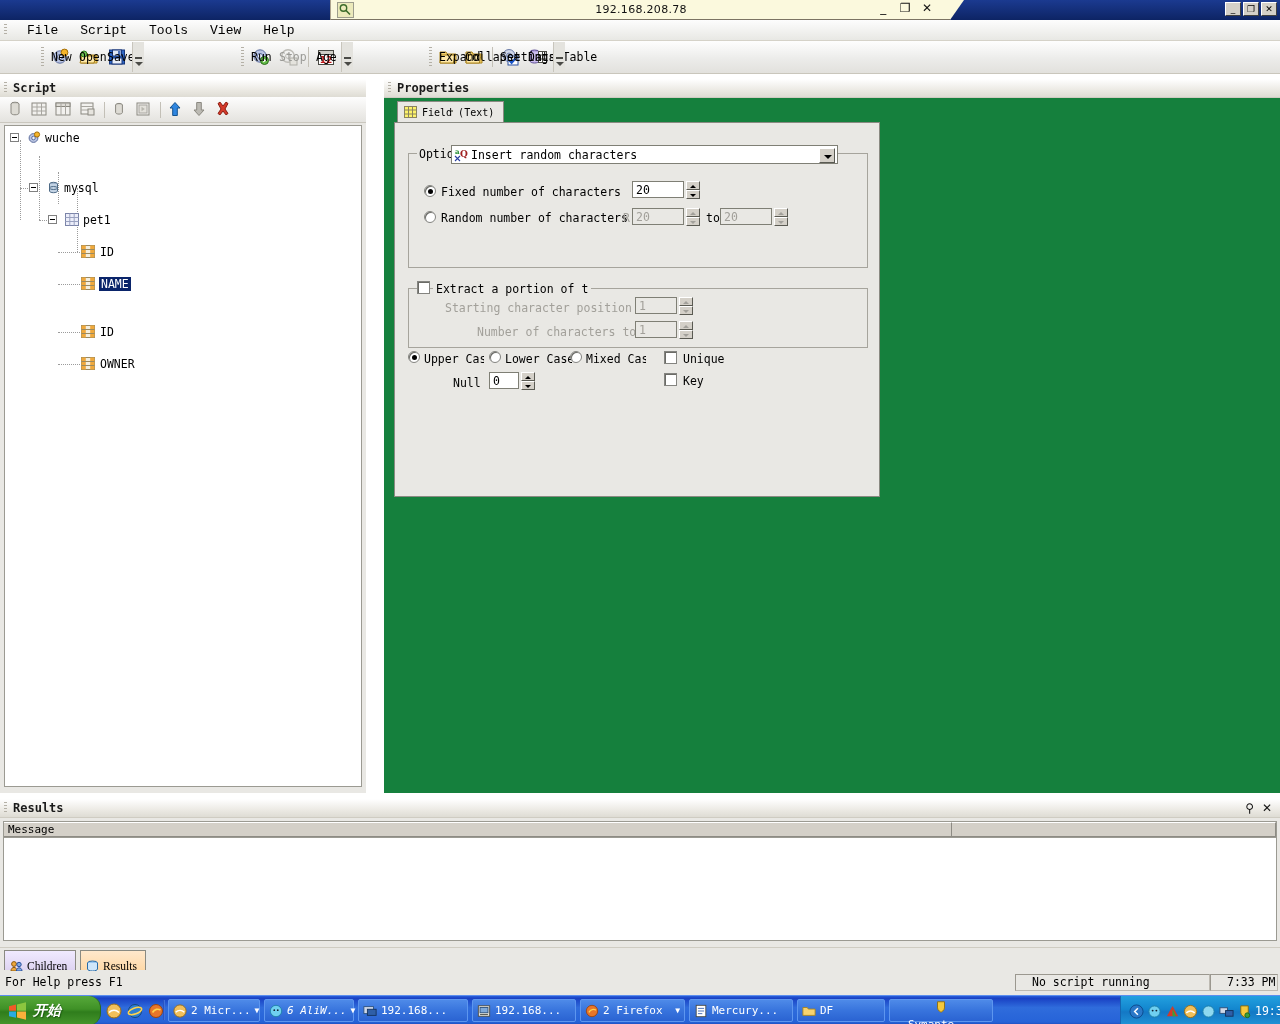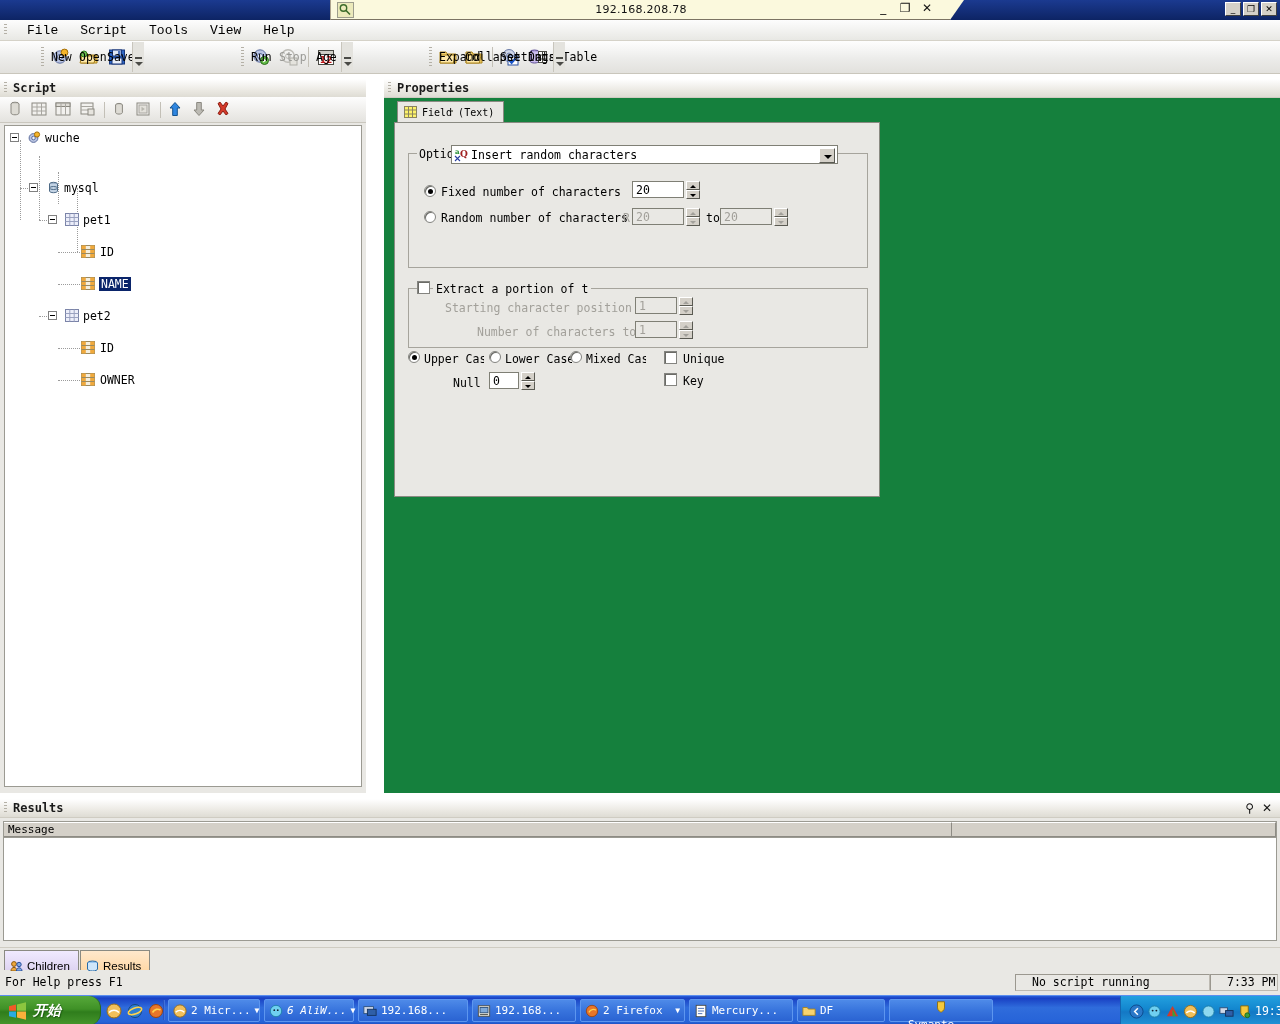--- a/index.html
+++ b/index.html
@@ -252,21 +252,21 @@
              border-top:1px solid #fff; border-bottom:1px solid #8d8b84;
              font-family:"DejaVu Sans Mono", monospace; font-size:11px; color:#000;
              padding-left:4px; box-sizing:border-box; line-height:14px; }
 
   
   .btm-tabs { position:absolute; left:0; top:947px; width:1280px; height:24px;
               background:#e9e8e4; border-top:1px solid #cfccc2; }
   .btab { position:absolute; top:2px; height:20px; padding:10px 8px 0 5px;
           display:flex; align-items:center; gap:4px; box-sizing:border-box;
           border:1px solid #8a8a82; border-bottom:none;
-          font-family:Liberation Sans, sans-serif; font-size:11.5px; color:#000; }
+          font-family:Liberation Serif, serif; font-size:11.5px; color:#000; }
   .btab.a { background: linear-gradient(to bottom,#f0eaff,#ded4f2); left:4px; }
   .btab.b { background: linear-gradient(to bottom,#ffe8cc,#ffd9a8); left:80px; }
 
   
   .statusbar { position:absolute; left:0; top:971px; width:1280px; height:24px;
                background:#e9e8e4; }
   .sb-text { position:absolute; left:5px; top:4px;
              font-family:"DejaVu Sans Mono", monospace; font-size:11.5px; color:#000; }
   .sb-cell { position:absolute; top:3px; height:17px; border:1px solid #bdbab2;
              border-top-color:#9b988f; border-left-color:#9b988f;
@@ -616,34 +616,20 @@
           <rect x="0.5" y="0.5" width="13" height="12" fill="#f4efe0" stroke="#9a8a60"></rect>
           <rect x="0.5" y="0.5" width="4.3" height="12" fill="#f0a93c"></rect>
           <rect x="9.2" y="0.5" width="4.3" height="12" fill="#f0a93c"></rect>
           <line x1="0.5" y1="4.5" x2="13.5" y2="4.5" stroke="#9a8a60"></line>
           <line x1="0.5" y1="8.5" x2="13.5" y2="8.5" stroke="#9a8a60"></line>
         </svg>
       </span>
       <span class="tlabel sel" style="left:94px;">NAME</span>
     </div>
 
-    <div class="tnode" style="top:84px;">
-      <span class="dothoriz" style="left:34px; top:8px; width:8px;"></span>
-      <span class="expander" style="left:43px; top:3px;"></span>
-      <span style="position:absolute; left:60px; top:1px;">
-        <svg class="ico" width="14" height="13" viewBox="0 0 14 13">
-          <rect x="0.5" y="0.5" width="13" height="12" fill="#eceefa" stroke="#7b84a8"></rect>
-          <line x1="0.5" y1="4.5" x2="13.5" y2="4.5" stroke="#9aa2c0"></line>
-          <line x1="0.5" y1="8.5" x2="13.5" y2="8.5" stroke="#9aa2c0"></line>
-          <line x1="4.8" y1="0.5" x2="4.8" y2="12.5" stroke="#9aa2c0"></line>
-          <line x1="9.2" y1="0.5" x2="9.2" y2="12.5" stroke="#9aa2c0"></line>
-        </svg>
-      </span>
-      <span class="tlabel" style="left:78px;">pet2</span>
-    </div>
 
     <div class="tnode" style="top:100px;">
       <span class="dothoriz" style="left:53px; top:8px; width:22px;"></span>
       <span style="position:absolute; left:76px; top:1px;">
         <svg class="ico" width="14" height="13" viewBox="0 0 14 13">
           <rect x="0.5" y="0.5" width="13" height="12" fill="#f4efe0" stroke="#9a8a60"></rect>
           <rect x="0.5" y="0.5" width="4.3" height="12" fill="#f0a93c"></rect>
           <rect x="9.2" y="0.5" width="4.3" height="12" fill="#f0a93c"></rect>
           <line x1="0.5" y1="4.5" x2="13.5" y2="4.5" stroke="#9a8a60"></line>
           <line x1="0.5" y1="8.5" x2="13.5" y2="8.5" stroke="#9a8a60"></line>

